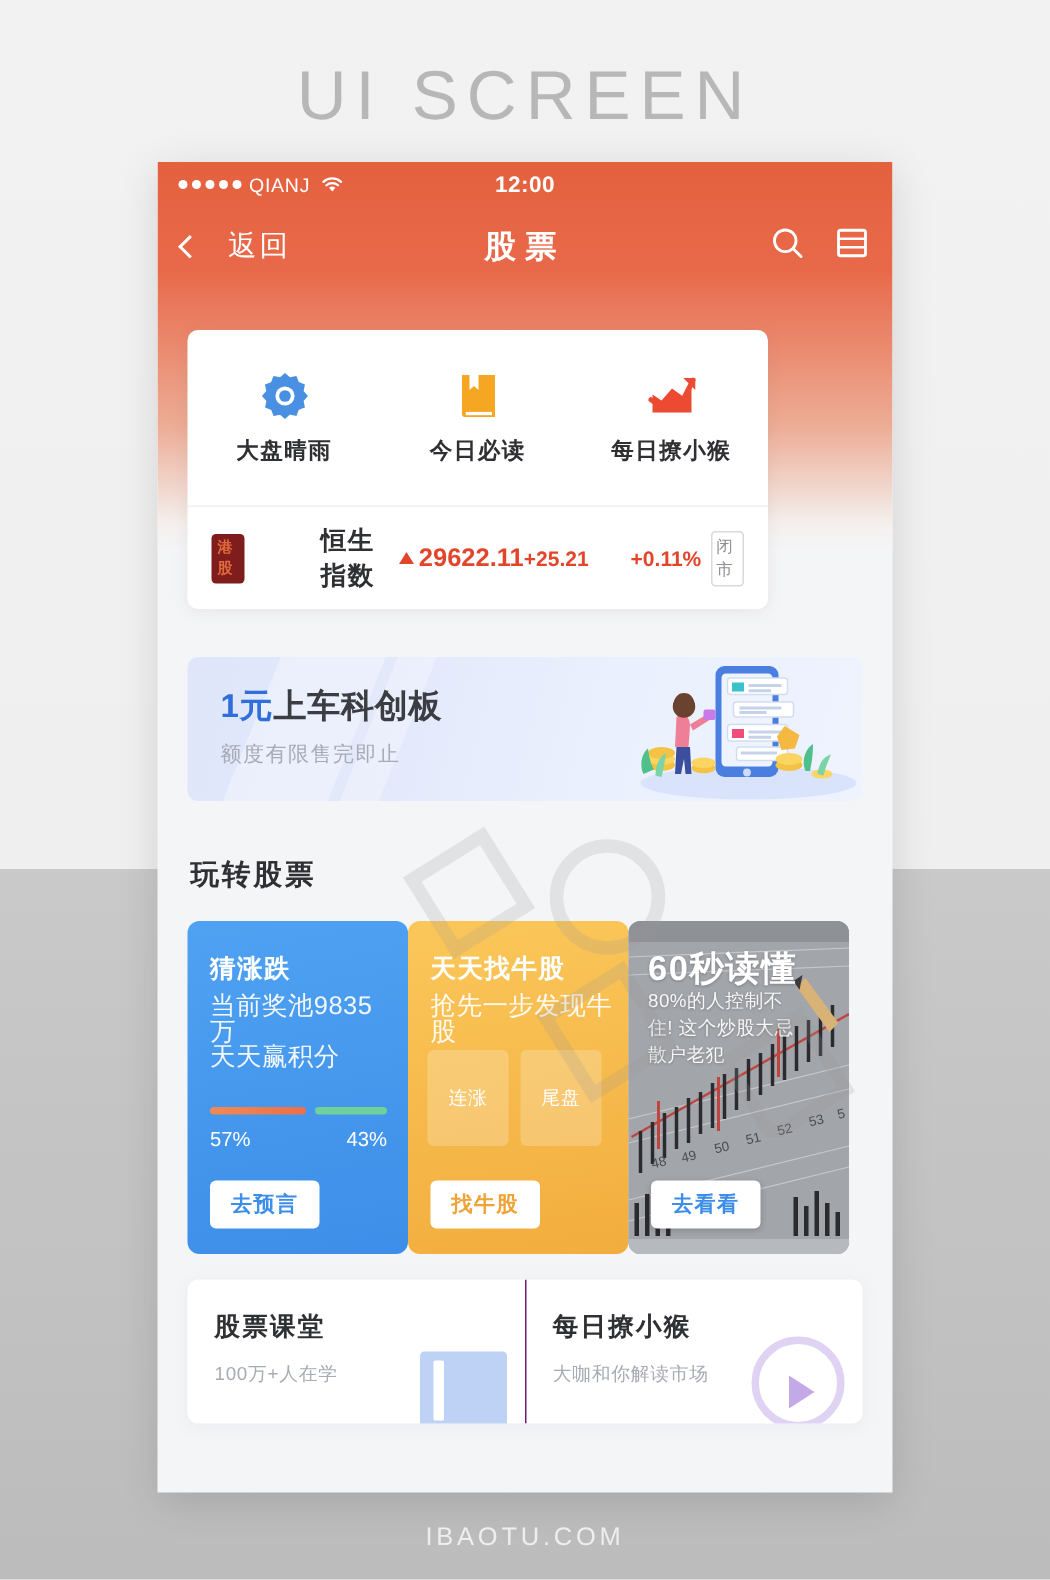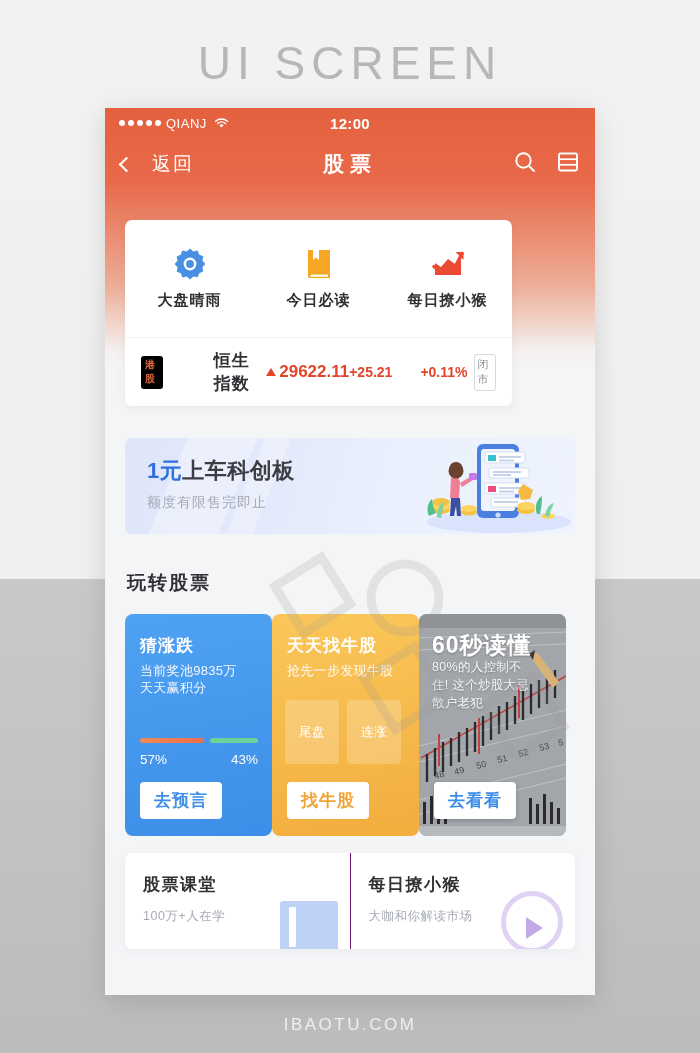--- a/index.html
+++ b/index.html
@@ -82,21 +82,21 @@
   }
   .entry-row { display: flex; height: 117px; align-items: center; }
   .entry { flex: 1; display: flex; flex-direction: column; align-items: center; gap: 10px; }
   .entry-ico { width: 34px; height: 34px; display:flex; align-items:center; justify-content:center;}
   .entry-label { font-size: 15px; font-weight: 700; color: #2f3033; letter-spacing: 1px; }
 
   .divider { height: 1px; background: #f0f0f2; margin: 0 0px; }
 
   .ticker { height: 68px; display: flex; align-items: center; padding: 0 16px; }
   .tag-hk {
-    font-size: 10px; color: #e06a3c; background: #000000;
+    font-size: 10px; color: #e06a3c; background: #7f1d1d;
     border-radius: 3px; padding: 2.5px 4px; font-weight: 700; letter-spacing:0.5px;
     margin-right: 8px;
   }
   .idx-name { font-size: 17px; font-weight: 700; color: #2f3033; letter-spacing: 1px; margin-left: 43px; }
   .tri-up { width:0;height:0;border-left:5px solid transparent;border-right:5px solid transparent;
             border-bottom:8px solid #e2452a; margin: 0 3px 0 5px;}
   .idx-val { font-size: 17px; font-weight: 700; color: #e2452a; }
   .idx-chg { font-size: 14px; font-weight: 700; color: #e2452a; margin-left: auto;}
   .idx-pct { font-size: 14px; font-weight: 700; color: #e2452a; margin-left: 28px; }
   .closed { font-size: 11px; color: #8e9095; border: 1px solid #d8d9dd; border-radius: 3px;
@@ -126,32 +126,32 @@
 
   
   .feat-row { position: absolute; left: 20px; top: 506px; width: 453px; height: 222px;
               display: flex; gap: 0; }
   .feat { width: 147px; height: 222px; border-radius: 8px; position: relative; overflow: hidden; }
   .feat-blue { background: linear-gradient(170deg, #4fa2f2 0%, #3d8ee8 100%); }
   .feat-yellow { background: linear-gradient(170deg, #fbc75a 0%, #f2ad3e 100%); }
   .feat-img { background: #9b9ea3; }
   .feat h3 { color: #fff; font-size: 17px; font-weight: 700; letter-spacing: 1px;
              position: absolute; left: 15px; top: 20px; }
-  .feat p { color: rgba(255,255,255,0.93); font-size: 13px; line-height: 17px;
+  .feat p { color: rgba(255,255,255,0.93); font-size: 17px; line-height: 17px;
             position: absolute; left: 15px; top: 48px; width: 122px; letter-spacing: 0.3px;}
   .bars { position: absolute; left: 15px; top: 124px; width: 118px; display: flex; gap: 6px; }
   .bar { height: 5px; border-radius: 3px; }
   .bar-o { width: 64px; background: linear-gradient(90deg,#f08a55,#ec6f4a); }
   .bar-g { width: 48px; background: #6fd19a; }
   .pcts { position: absolute; left: 15px; top: 138px; width: 118px;
           display: flex; justify-content: space-between; color: #fff; font-size: 13.5px; }
   .btn-white {
     position: absolute; left: 15px; bottom: 17px;
     background: #fff; border-radius: 4px; padding: 7px 14px;
-    font-size: 17px; font-weight: 700; letter-spacing: 1px;
+    font-size: 14px; font-weight: 700; letter-spacing: 1px;
   }
   .btn-blue-txt { color: #3d8ee8; }
   .btn-yel-txt { color: #f0a335; }
   .chips { position: absolute; left: 13px; top: 86px; display: flex; gap: 8px; }
   .chip { width: 54px; height: 64px; background: rgba(255,255,255,0.22); border-radius: 4px;
           display: flex; align-items: center; justify-content: center;
           color: #fff; font-size: 12.5px; letter-spacing: 0.5px; }
   .photo-bg { position: absolute; inset: 0; }
   .feat-img h3 { top: 16px; left: 13px; font-size: 23px; text-shadow: 0 1px 2px rgba(0,0,0,.25);}
   .feat-img p { top: 44px; left: 13px; width: 124px; font-size: 12.5px; line-height: 18px;
@@ -359,22 +359,22 @@
           <span>57%</span>
           <span>43%</span>
         </div>
         <div class="btn-white btn-blue-txt">去预言</div>
       </div>
 
       <div class="feat feat-yellow">
         <h3>天天找牛股</h3>
         <p>抢先一步发现牛股</p>
         <div class="chips">
+          <span class="chip">连涨</span>
           <span class="chip">尾盘</span>
-          <span class="chip">连涨</span>
         </div>
         <div class="btn-white btn-yel-txt">找牛股</div>
       </div>
 
       <div class="feat feat-img">
         <div class="photo-bg">
           <svg width="147" height="222" viewBox="0 0 147 222" preserveAspectRatio="none">
             <rect width="147" height="222" fill="#a2a5aa"></rect>
             <rect y="0" width="147" height="14" fill="#8e9196"></rect>
             <g stroke="#d2d4d8" stroke-width="0.8" opacity="0.75">

